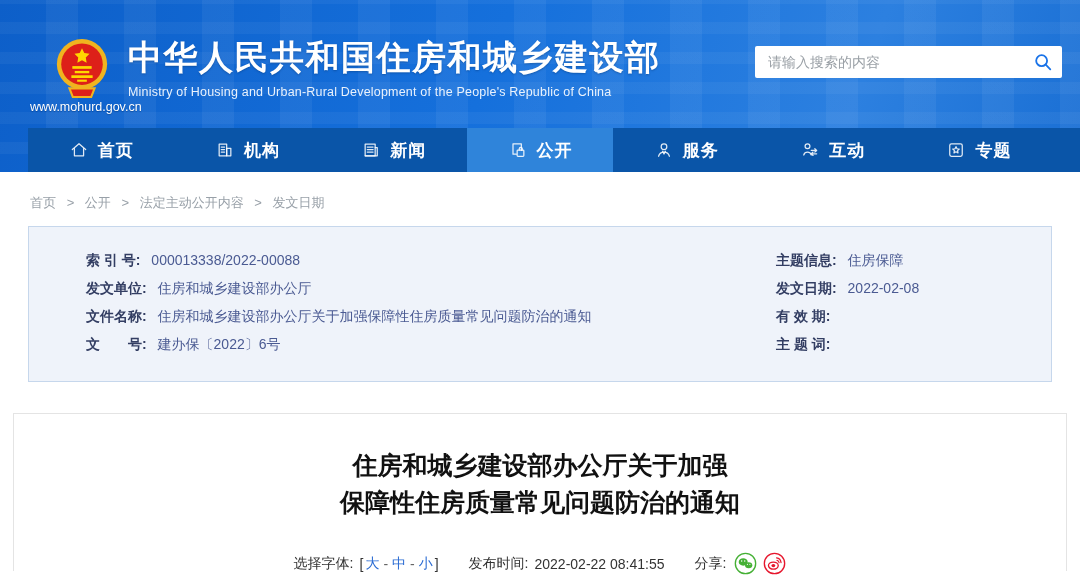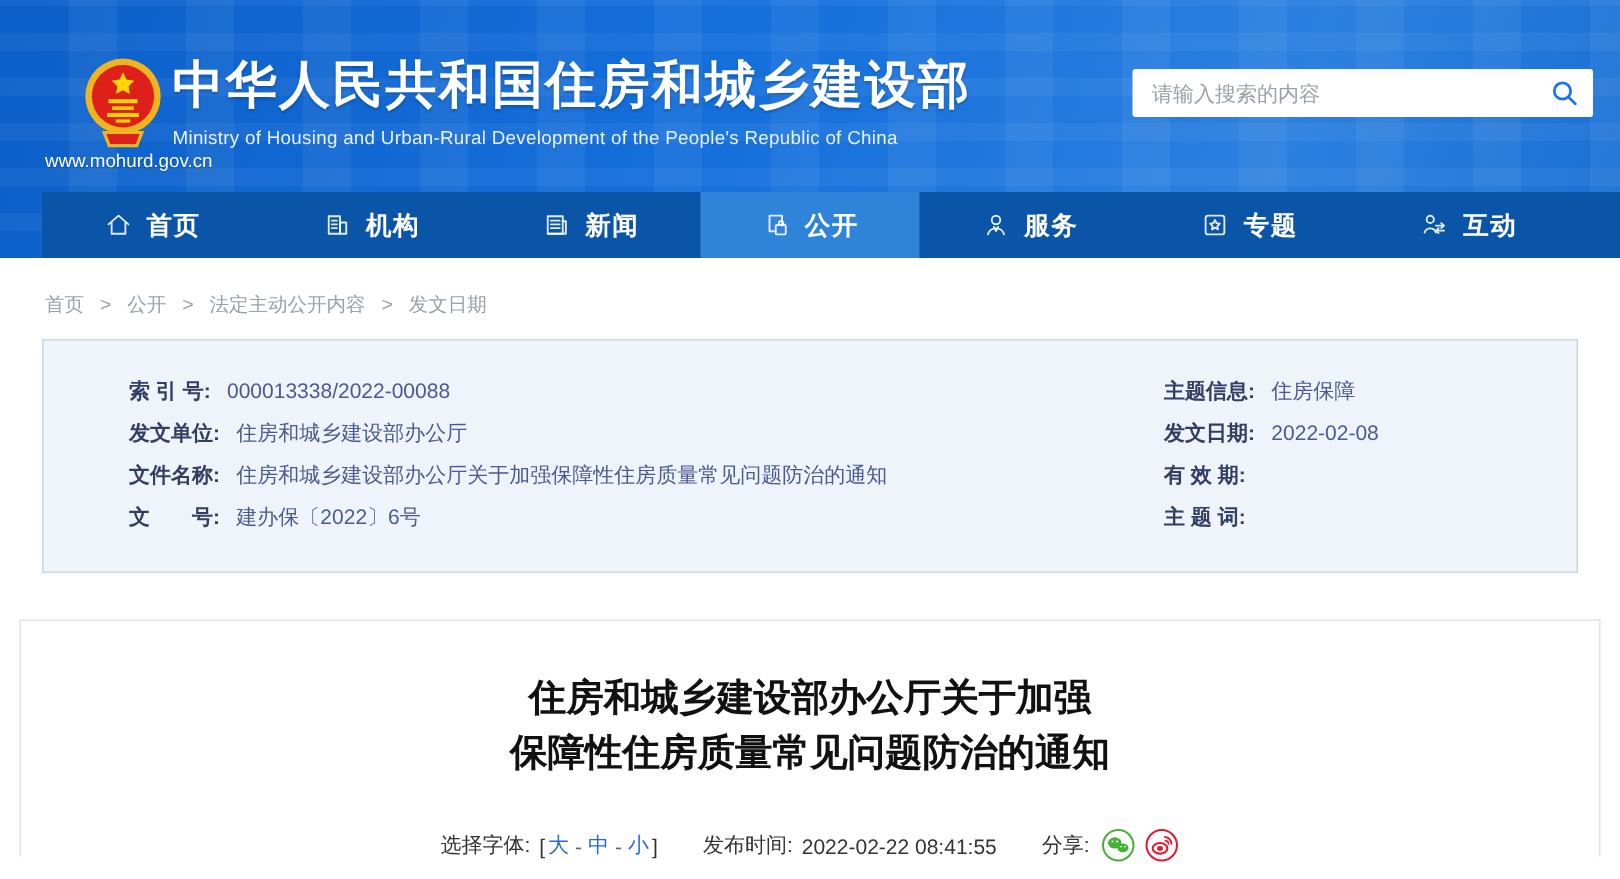--- a/index.html
+++ b/index.html
@@ -13,21 +13,21 @@
     background:linear-gradient(110deg,#0d5fc9 0%,#1570dc 45%,#2c80e0 78%,#1a6fd4 100%); }
   .site-header::before { content:""; position:absolute; inset:0;
     background:
       repeating-linear-gradient(90deg, transparent 0 46px, rgba(255,255,255,.05) 46px 78px),
       repeating-linear-gradient(0deg, transparent 0 18px, rgba(255,255,255,.045) 18px 30px);
     pointer-events:none; }
   .header-top { position:relative; height:128px; z-index:2; }
 
   .brand { position:absolute; left:53px; top:30px; display:flex; align-items:flex-start; cursor:pointer; }
   .emblem { width:58px; height:66px; margin-top:6px; }
-  .brand-text { margin-left:4px; }
+  .brand-text { margin-left:17px; }
   .title-cn { color:#fff; font-size:34px; font-weight:bold; letter-spacing:1.5px;
     text-shadow:0 1px 2px rgba(0,40,90,.35); line-height:1.25; margin-top:6px; }
   .title-en { color:#e9f2fd; font-size:12.5px; margin-top:6px; letter-spacing:.2px; }
   .site-url { position:absolute; left:30px; top:100px; color:#fff; font-weight:normal;
     font-size:12.5px; text-shadow:0 1px 1px rgba(0,40,90,.4); z-index:3; }
 
   .search-box { position:absolute; top:46px; right:18px; width:307px; height:32px;
     background:#fff; border-radius:2px; display:flex; align-items:center; z-index:3; }
   .search-input { flex:1; height:100%; border:none; outline:none; background:transparent;
     padding:0 8px 0 13px; font-size:14px; color:#333;
@@ -167,37 +167,37 @@
               <path d="M5.5 19.5 a6.8 6.8 0 0 1 13 0"></path>
               <path d="M10.3 13.5 L12 16.8 L13.7 13.5"></path>
             </svg>
             </span>
           <span class="nav-label">服务</span>
         </div>
 
         <div class="nav-item">
           <span class="nav-icon">
             <svg width="20" height="20" viewBox="0 0 24 24">
-              <rect x="4.5" y="4.5" width="15" height="15" rx="2"></rect>
-              <path d="M12 8 l1.2 2.5 2.7.35 -2 1.9 .5 2.7 -2.4-1.3 -2.4 1.3 .5-2.7 -2-1.9 2.7-.35z"></path>
-            </svg>
-            </span>
-          <span class="nav-label">专题</span>
-        </div>
-
-        <div class="nav-item">
-          <span class="nav-icon">
-            <svg width="20" height="20" viewBox="0 0 24 24">
               <circle cx="9" cy="7.5" r="2.9"></circle>
               <path d="M4.5 18 a4.7 4.7 0 0 1 9 0"></path>
               <path d="M13.5 12.5 h6.5 M17.8 10.5 l2.2 2 -2.2 2"></path>
               <path d="M20 16.5 h-6.5 M15.7 14.5 l-2.2 2 2.2 2"></path>
             </svg>
             </span>
           <span class="nav-label">互动</span>
+        </div>
+
+        <div class="nav-item">
+          <span class="nav-icon">
+            <svg width="20" height="20" viewBox="0 0 24 24">
+              <rect x="4.5" y="4.5" width="15" height="15" rx="2"></rect>
+              <path d="M12 8 l1.2 2.5 2.7.35 -2 1.9 .5 2.7 -2.4-1.3 -2.4 1.3 .5-2.7 -2-1.9 2.7-.35z"></path>
+            </svg>
+            </span>
+          <span class="nav-label">专题</span>
         </div>
 
       </nav>
     </div>
   </header>
 
   <div class="breadcrumb">
     <span class="crumb">首页</span>
     <span class="sep">&gt;</span>
     <span class="crumb">公开</span>

